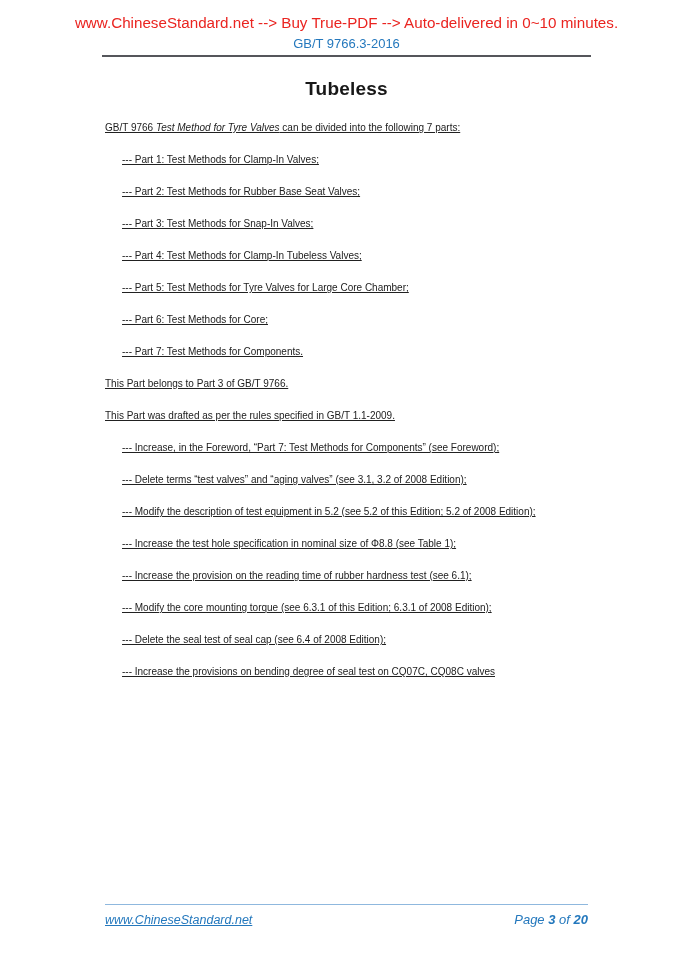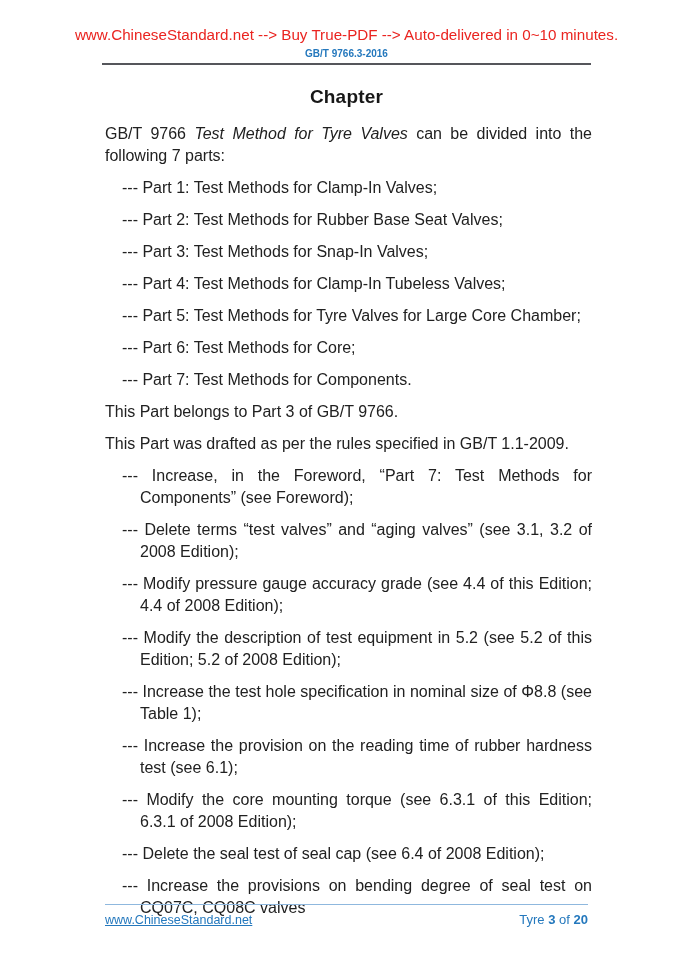--- a/index.html
+++ b/index.html
@@ -8,69 +8,70 @@
     color: var(--text, #212121);
   }
   .page {
     position: relative;
     width: 693px;
     height: 980px;
     background: #ffffff;
     overflow: hidden;
   }
   .banner {
-    margin-top: 26px;
+    margin-top: 14px;
     text-align: center;
     font-size: 15.2px;
     color: var(--accent-red, #ea2420);
     white-space: nowrap;
   }
   .doc-code {
     margin-top: 5px;
     text-align: center;
-    font-size: 10px;
+    font-size: 13px;
     color: var(--accent-blue, #2478bd);
-    font-weight: bold;
   }
   .header-rule {
     width: 489px;
     margin: 4px auto 0 auto;
     border: 0;
     border-top: 2px solid var(--header-rule, #55565b);
   }
   .page-title {
     margin-top: 21px;
     text-align: center;
     font-size: 19px;
     font-weight: bold;
     color: #171717;
     letter-spacing: 0.2px;
   }
   .doc-body {
     position: absolute;
     left: 105px;
     right: 101px;
-    top: 123px;
-    font-size: 16px;
+    top: 117px;
+    font-size: 10px;
     line-height: 22px;
     text-align: justify;
+    text-decoration: underline;
   }
   .block { margin: 0 0 10px 0; }
   .para { margin-left: 0; }
   .item {
     margin-left: 17px;
     padding-left: 18px;
     text-indent: -18px;
   }
   .it { font-style: italic; }
   .footer {
     position: absolute;
     left: 105px;
     right: 105px;
     top: 904px;
+    font-style: italic;
   }
   .footer-rule {
     border: 0;
     border-top: 1px solid var(--footer-rule, #8fb8de);
     margin: 0 0 7px 0;
   }
   .footer-row {
     display: flex;
     justify-content: space-between;
     align-items: baseline;
@@ -89,45 +90,44 @@
 <body>
 
 <div class="page">
 
   <div class="banner">www.ChineseStandard.net --&gt; Buy True-PDF --&gt; Auto-delivered in 0~10 minutes.</div>
 
   <div class="doc-code">GB/T 9766.3-2016</div>
 
   <hr class="header-rule">
 
-  <div class="page-title">Chapter</div>
+  <div class="page-title">Tubeless</div>
 
   <div class="doc-body">
       <div class="block para"><span>GB/T 9766 </span><span class="it">Test Method for Tyre Valves</span><span> can be divided into the following 7 parts:</span></div>
       <div class="block item"><span>--- Part 1: Test Methods for Clamp-In Valves;</span></div>
       <div class="block item"><span>--- Part 2: Test Methods for Rubber Base Seat Valves;</span></div>
       <div class="block item"><span>--- Part 3: Test Methods for Snap-In Valves;</span></div>
       <div class="block item"><span>--- Part 4: Test Methods for Clamp-In Tubeless Valves;</span></div>
       <div class="block item"><span>--- Part 5: Test Methods for Tyre Valves for Large Core Chamber;</span></div>
       <div class="block item"><span>--- Part 6: Test Methods for Core;</span></div>
       <div class="block item"><span>--- Part 7: Test Methods for Components.</span></div>
       <div class="block para"><span>This Part belongs to Part 3 of GB/T 9766.</span></div>
       <div class="block para"><span>This Part was drafted as per the rules specified in GB/T 1.1-2009.</span></div>
       <div class="block item"><span>--- Increase, in the Foreword, “Part 7: Test Methods for Components” (see Foreword);</span></div>
       <div class="block item"><span>--- Delete terms “test valves” and “aging valves” (see 3.1, 3.2 of 2008 Edition);</span></div>
-      <div class="block item"><span>--- Modify pressure gauge accuracy grade (see 4.4 of this Edition; 4.4 of 2008 Edition);</span></div>
       <div class="block item"><span>--- Modify the description of test equipment in 5.2 (see 5.2 of this Edition; 5.2 of 2008 Edition);</span></div>
       <div class="block item"><span>--- Increase the test hole specification in nominal size of Φ8.8 (see Table 1);</span></div>
       <div class="block item"><span>--- Increase the provision on the reading time of rubber hardness test (see 6.1);</span></div>
       <div class="block item"><span>--- Modify the core mounting torque (see 6.3.1 of this Edition; 6.3.1 of 2008 Edition);</span></div>
       <div class="block item"><span>--- Delete the seal test of seal cap (see 6.4 of 2008 Edition);</span></div>
       <div class="block item"><span>--- Increase the provisions on bending degree of seal test on CQ07C, CQ08C valves</span></div>
     </div>
 
   <div class="footer">
     <hr class="footer-rule">
     <div class="footer-row">
       <span class="site-link">www.ChineseStandard.net</span>
-      <span class="page-indicator"><span>Tyre </span><span class="num">3</span><span> of </span><span class="num">20</span></span>
+      <span class="page-indicator"><span>Page </span><span class="num">3</span><span> of </span><span class="num">20</span></span>
     </div>
   </div>
 
 </div>
 
 </body></html>

